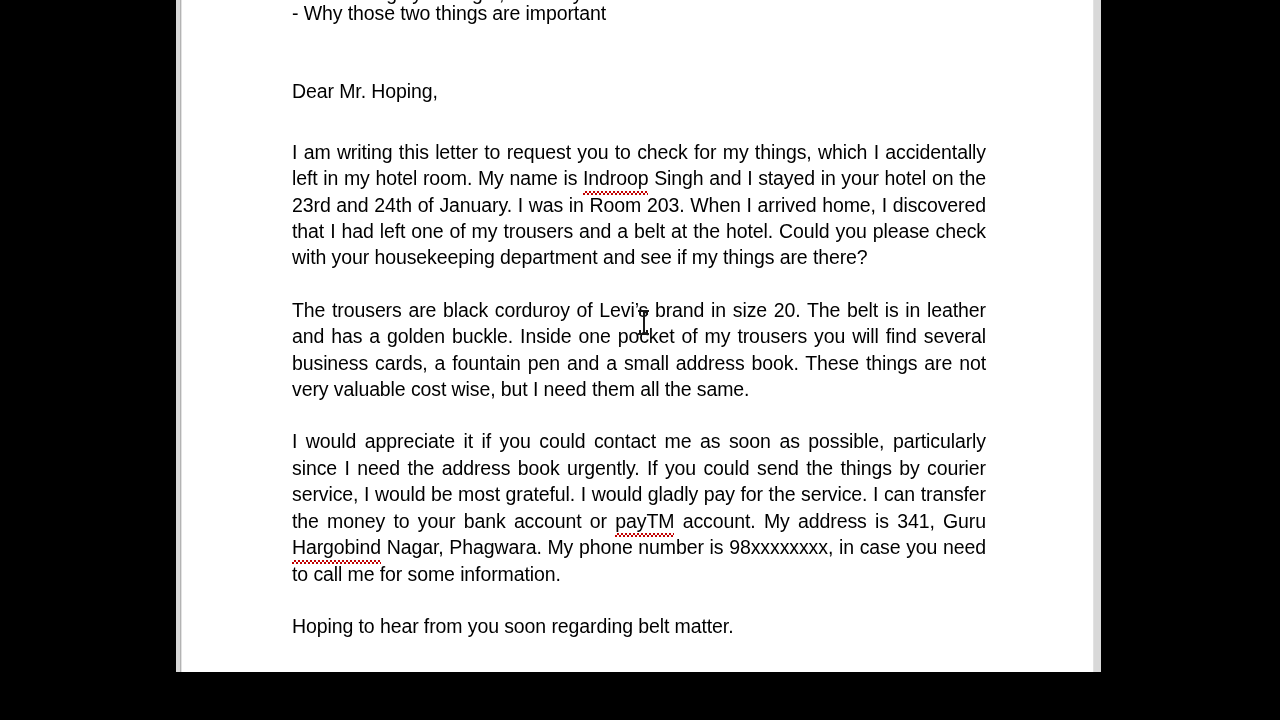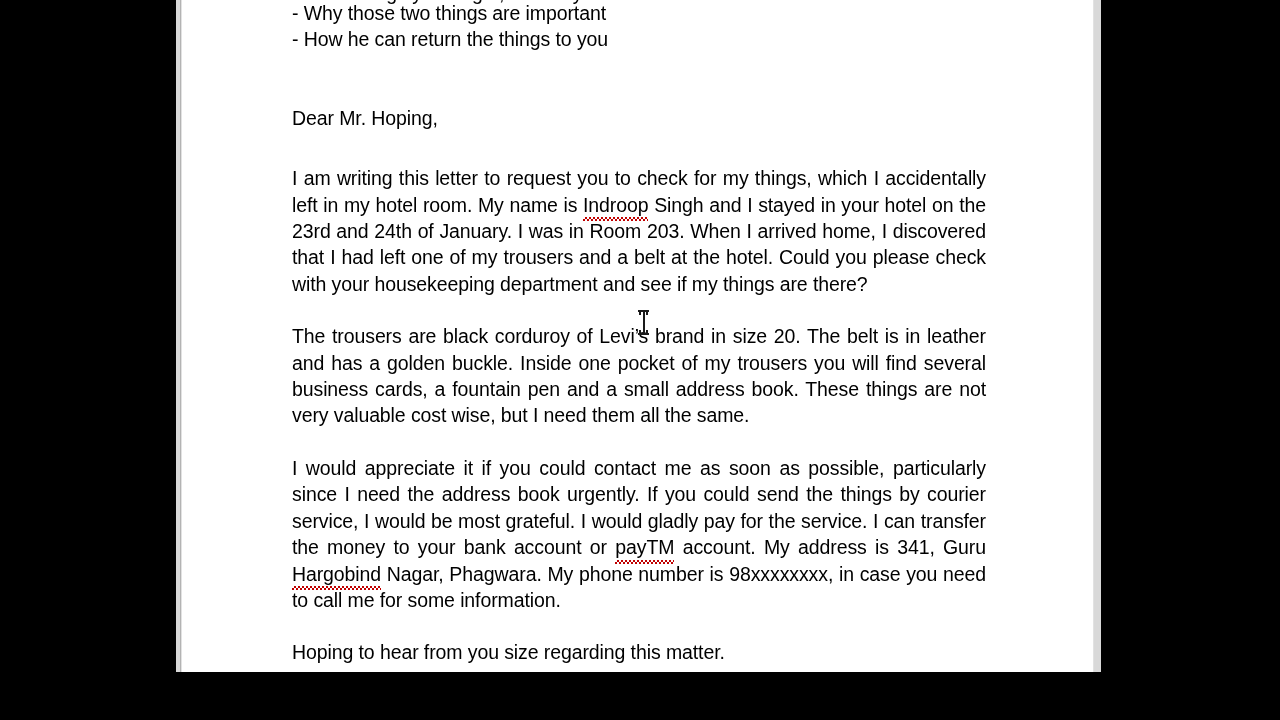--- a/index.html
+++ b/index.html
@@ -180,42 +180,39 @@
 
     <div id="clipped-line">
       <span>- What things you forgot, and why</span>
     </div>
 
     <div id="doc-body">
 
       <p class="para left">
         <span>- Why those two things are important</span>
       </p>
-      <p class="para left">
-        <span>- How he can return the things to you</span>
-      </p>
 
       <div class="gap-lg"></div>
 
       <p class="para left">
         <span>Dear Mr. Hoping,</span>
       </p>
 
       <div class="gap-md"></div>
 
       <p class="para" id="para-1"><span>I am writing this letter to request you to check for my things, which I accidentally left in my hotel room. My name is </span><span class="misspelled">Indroop</span><span> Singh and I stayed in your hotel on the 23rd and 24th of January. I was in Room 203. When I arrived home, I discovered that I had left one of my trousers and a belt at the hotel. Could you please check with your housekeeping department and see if my things are there?</span></p>
       <div class="gap-sm"></div>
 
       <p class="para" id="para-2"><span>The trousers are black corduroy of Levi’s brand in size 20. The belt is in leather and has a golden buckle. Inside one pocket of my trousers you will find several business cards, a fountain pen and a small address book. These things are not very valuable cost wise, but I need them all the same.</span></p>
       <div class="gap-sm"></div>
 
       <p class="para" id="para-3"><span>I would appreciate it if you could contact me as soon as possible, particularly since I need the address book urgently. If you could send the things by courier service, I would be most grateful. I would gladly pay for the service. I can transfer the money to your bank account or </span><span class="misspelled">payTM</span><span> account. My address is 341, Guru </span><span class="misspelled">Hargobind</span><span> Nagar, Phagwara. My phone number is 98xxxxxxxx, in case you need to call me for some information.</span></p>
       <div class="gap-sm"></div>
 
-      <p class="para left" id="para-4"><span>Hoping to hear from you size regarding this matter.</span></p>
+      <p class="para left" id="para-4"><span>Hoping to hear from you soon regarding belt matter.</span></p>
 
     </div>
   </div>
 
   <div id="page-bottom-shade"></div>
   <div id="page-bottom-line"></div>
 
   <div id="text-cursor" style="left: 638px; top: 310px;">
     <div class="cap top"></div>
     <div class="cap bot"></div>

